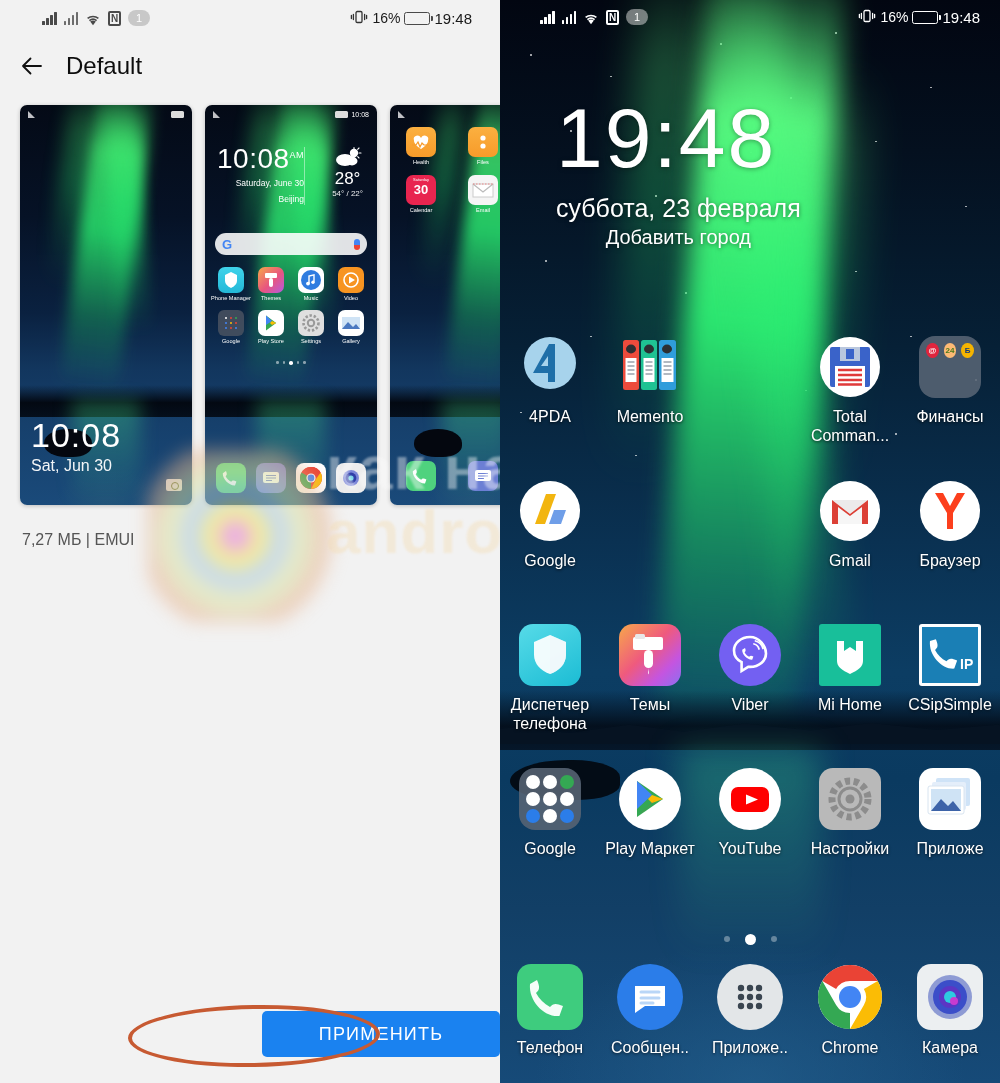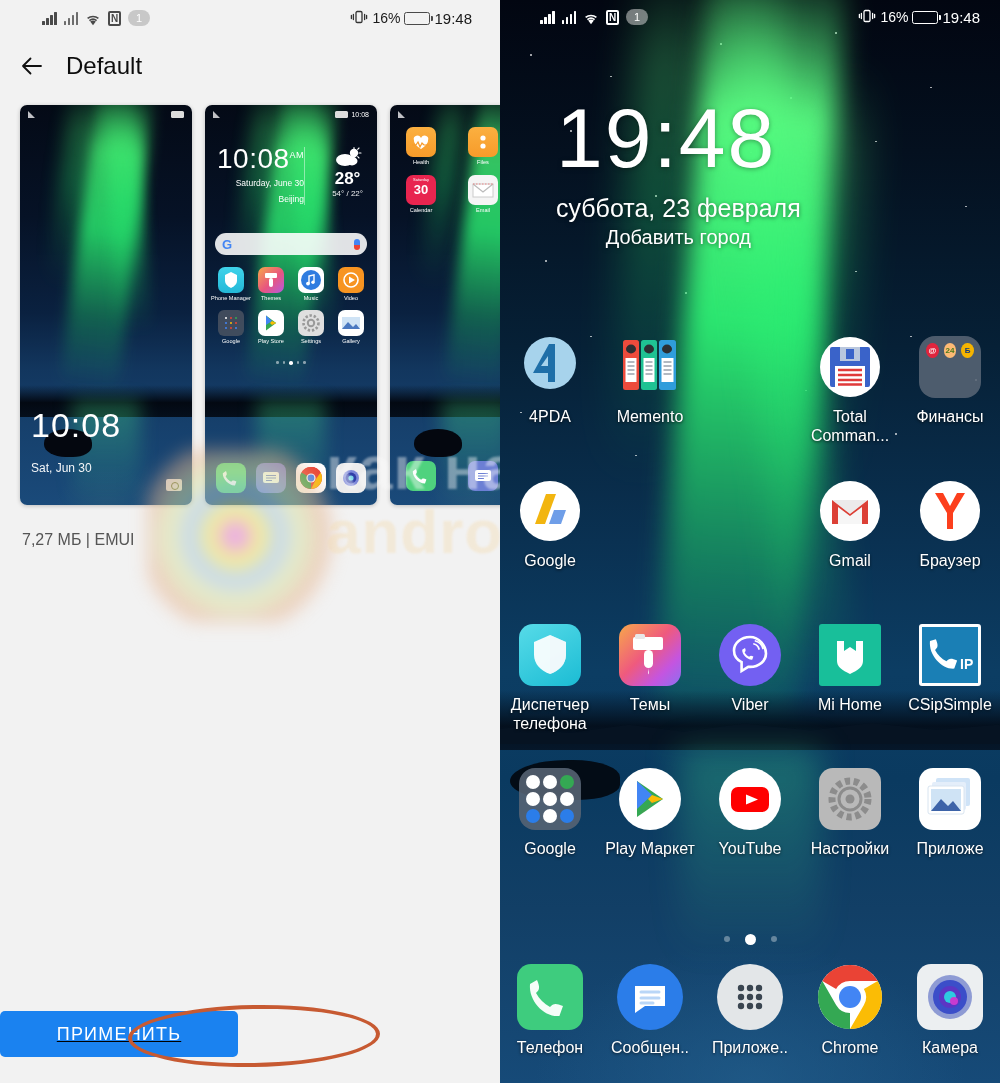--- a/index.html
+++ b/index.html
@@ -88,37 +88,37 @@
   .rock {
     position: absolute; left: 14%; bottom: 12%; width: 28%; height: 7%;
     background: #04070f; border-radius: 50% 50% 40% 45%;
   }
   .thumb-sb { position: absolute; top: 6px; left: 8px; right: 8px; display: flex; justify-content: space-between; align-items: center; }
   .tri-sig { width: 0;height:0;border-left:7px solid rgba(255,255,255,.75);border-top:7px solid transparent; }
   .tb-batt { width: 13px; height: 7px; background: #ddd; border-radius: 1.5px; }
   .tb-time { font-size: 7px; color: #fff; margin-left: 3px; }
   .lock-clock { position: absolute; left: 11px; bottom: 30px; color: #fff; }
   .lock-clock .hhmm { font-size: 34px; font-weight: 300; letter-spacing: 1px; line-height: 1; }
-  .lock-clock .dt { font-size: 12px; margin-top: 19px; opacity: .95; }
+  .lock-clock .dt { font-size: 16px; margin-top: 5px; opacity: .95; }
   .cam-ic {
     position: absolute; right: 10px; bottom: 14px; width: 16px; height: 12px;
     background: rgba(230,230,230,.9); border-radius: 2px;
   }
   .cam-ic::before {
     content:''; position:absolute; left:5px; top:3px; width:6px; height:6px;
     border: 1.4px solid #5b6b2d; border-radius: 50%;
   }
 
   
   .hs-clock { position:absolute; left: 12px; top: 40px; color:#fff; }
   .hs-clock .big { font-size: 28px; font-weight: 200; letter-spacing: .5px; line-height:1; }
   .hs-clock .big sup { font-size: 9px; font-weight: 400; }
   .hs-clock .sub { font-size: 8.5px; text-align: right; margin-top: 4px; line-height: 12px;}
   .hs-weather { position:absolute; right: 14px; top: 42px; color:#fff; text-align:center; }
-  .hs-weather .temp { font-size: 17px; font-weight: 700; }
+  .hs-weather .temp { font-size: 17px; font-weight: 400; }
   .hs-weather .lohi { font-size: 8px; opacity:.92; }
   .hs-divider { position: absolute; left: 99px; top: 42px; width: 1px; height: 58px; background: rgba(255,255,255,.45); }
   .cloud-ic { width: 30px; height: 20px; position: relative; margin: 0 auto 2px; }
   .gsearch {
     position: absolute; left: 10px; right: 10px; top: 128px; height: 22px;
     background: rgba(255,255,255,.88); border-radius: 11px; display:flex; align-items:center;
     justify-content: space-between; padding: 0 7px;
   }
   .g-logo { font-size: 13px; font-weight: bold; color:#4285F4; line-height:1; }
   .mic-ic { width: 6px; height: 11px; border-radius: 3px; background: linear-gradient(#4285F4 50%, #EA4335 50%); }
@@ -147,21 +147,21 @@
     background: radial-gradient(circle at 46% 50%, #e66ad8 0 12%, #f4e94a 12% 26%, #9fc3e8 26% 40%, #d8e2a0 40% 58%, #e6b08a 58% 70%, rgba(255,255,255,0) 74%);
     filter: blur(9px);
   }
   .wm-txt {
     position:absolute; left: 178px; top: 4px; font-size: 62px; font-weight: bold;
     color: rgba(245,200,120,.42); letter-spacing: 1px; filter: blur(1.2px);
     line-height: 64px;
   }
   .wm-txt .l1 { color: rgba(250,250,250,.85); }
 
-  .apply-wrap { position: absolute; left: 0; right: 0; bottom: 26px; display:flex; justify-content:flex-start;text-decoration:underline; }
+  .apply-wrap { position: absolute; left: 0; right: 0; bottom: 26px; display:flex; justify-content:flex-end; }
   .apply-btn {
     width: 238px; height: 46px; background: #1a82f0; border: none; border-radius: 5px;
     color: #fff; font-size: 18px; letter-spacing: 1.2px; cursor: pointer;
     font-family: "Liberation Sans", sans-serif;
   }
   .annot-ellipse {
     position: absolute; left: 128px; bottom: 16px; width: 252px; height: 62px;
     border: 4px solid #c75a32; border-radius: 50%; pointer-events: none;
     transform: rotate(-1deg);
   }

